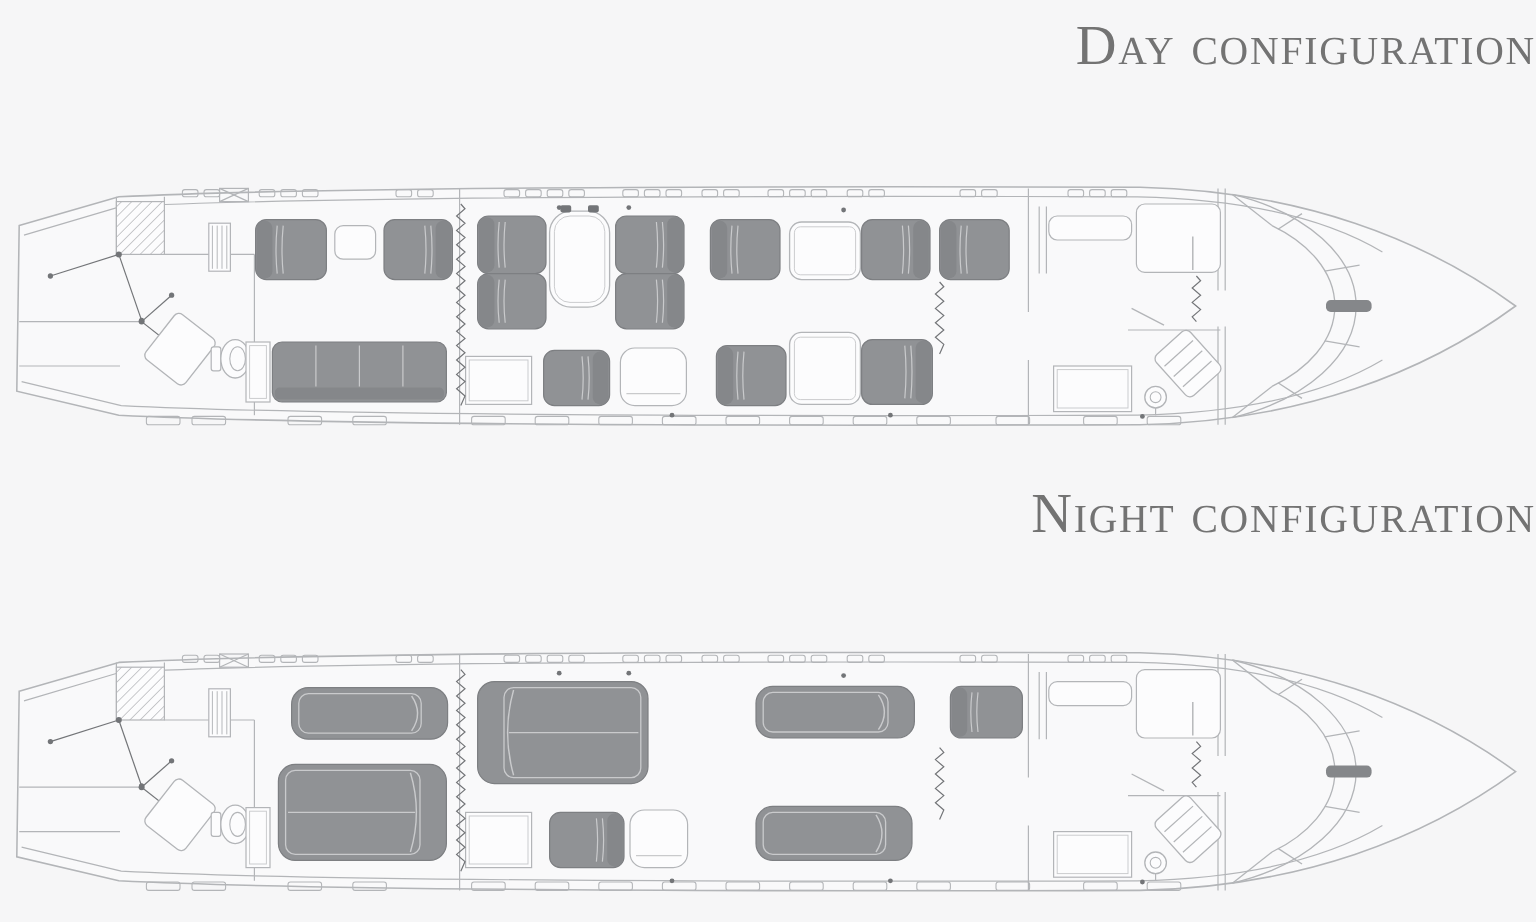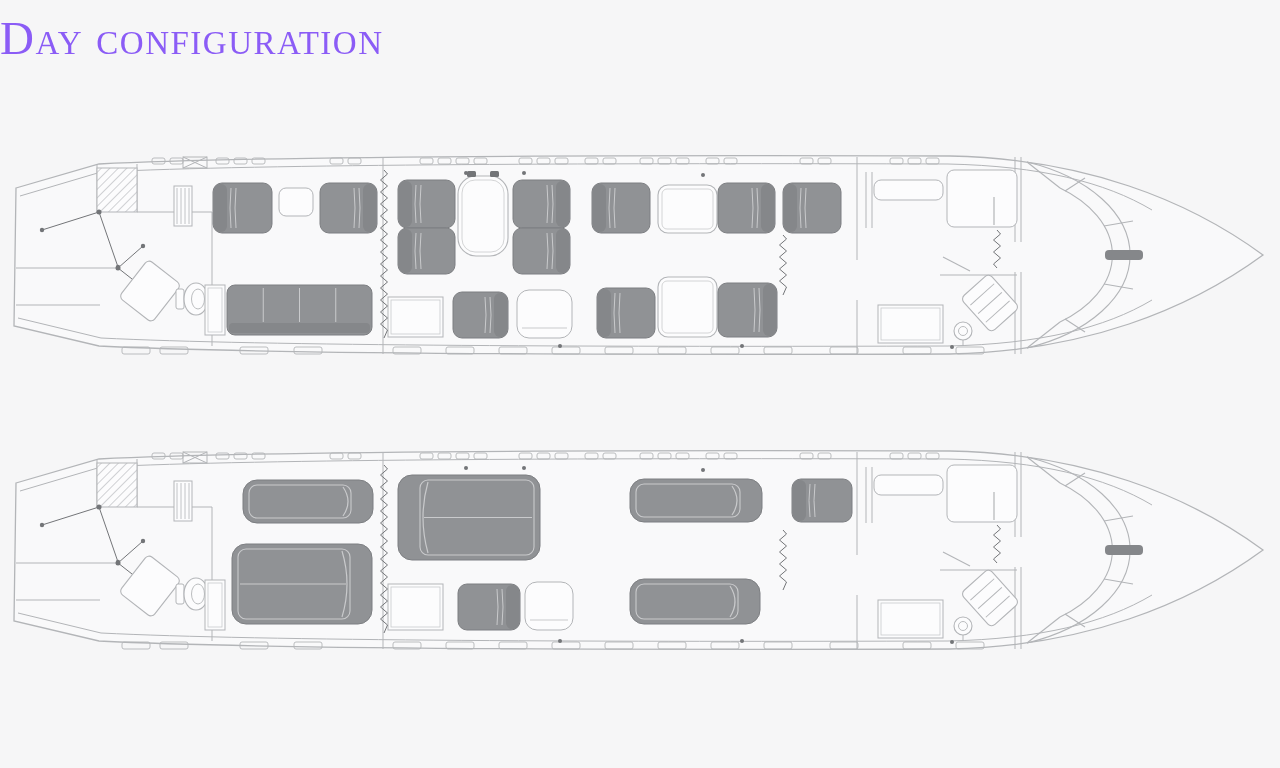--- a/index.html
+++ b/index.html
@@ -1,21 +1,21 @@
 <!DOCTYPE html>
 <html><head>
 <meta charset="utf-8">
 <style>
   html,body{margin:0;padding:0}
   body{background:#f6f6f7;width:1280px;height:768px;overflow:hidden;
        font-family:"Liberation Serif", serif;}
   .stage{position:relative;width:1280px;height:768px}
-  .cfg-title{margin:0;text-align:left;font-weight:normal;
+  .cfg-title{margin:0;text-align:right;font-weight:normal;
              font-variant:small-caps;font-size:47px;letter-spacing:1.5px;
-             color:#8b5cf6;height:60px;line-height:60px;}
+             color:#737373;height:60px;line-height:60px;}
   #title-day{margin-top:8px}
   #title-night{margin-top:33px}
   .plan{display:block;margin:0 auto}
   #svg-day{margin-top:82px}
   #svg-night{margin-top:80px}
 </style>
 </head>
 <body>
 
 <div class="stage">
@@ -285,20 +285,21 @@
         <path d="M 759 138 Q 761 160 759 182" fill="none" stroke="#c9cacc" stroke-width="1"></path>
         <path d="M 754 138 Q 756 160 754 182" fill="none" stroke="#c9cacc" stroke-width="1"></path>
       </g>
       <g>
         <polyline points="384,20 387.5,24 380.5,30 387.5,36 380.5,42 387.5,48 380.5,54 387.5,60 380.5,66 387.5,72 380.5,78 387.5,84 380.5,90 387.5,96 380.5,102 387.5,108 380.5,114 387.5,120 380.5,126 387.5,132 380.5,138 387.5,144 380.5,150 387.5,156 380.5,162 387.5,168 380.5,174 387.5,180 384,188" fill="none" stroke="#737578" stroke-width="1"></polyline>
       </g>
       <g>
         <polyline points="783,85 786.5,89 779.5,95 786.5,101 779.5,107 786.5,113 779.5,119 786.5,125 779.5,131 786.5,137 783,145" fill="none" stroke="#737578" stroke-width="1"></polyline>
       </g>
     </svg>
+  <h1 id="title-night" class="cfg-title">Night configuration</h1>
   <svg id="svg-night" class="plan" viewBox="0 0 1280 215" width="1280" height="215">
       <defs>
         <pattern id="hatch-svg-night" width="6" height="6" patternUnits="userSpaceOnUse" patternTransform="rotate(45)">
           <rect width="6" height="6" fill="#fcfcfd"></rect>
           <line x1="0" y1="0" x2="0" y2="6" stroke="#b3b5b8" stroke-width="1.2"></line>
         </pattern>
       </defs>
       <g>
         <path d="M 16 38 L 99 14 C 260 6 620 5 950 6 C 1085 9 1188 50 1263 105 C 1188 160 1085 201 950 204 C 620 205 260 204 99 196 L 14 176 Z" fill="#f9f9fa" stroke="#b3b5b8" stroke-width="1.3"></path>
         <path d="M 20 46 L 101 22 C 260 14 620 13 948 14 C 1040 16 1105 32 1152 60" fill="none" stroke="#b3b5b8" stroke-width="1"></path>

